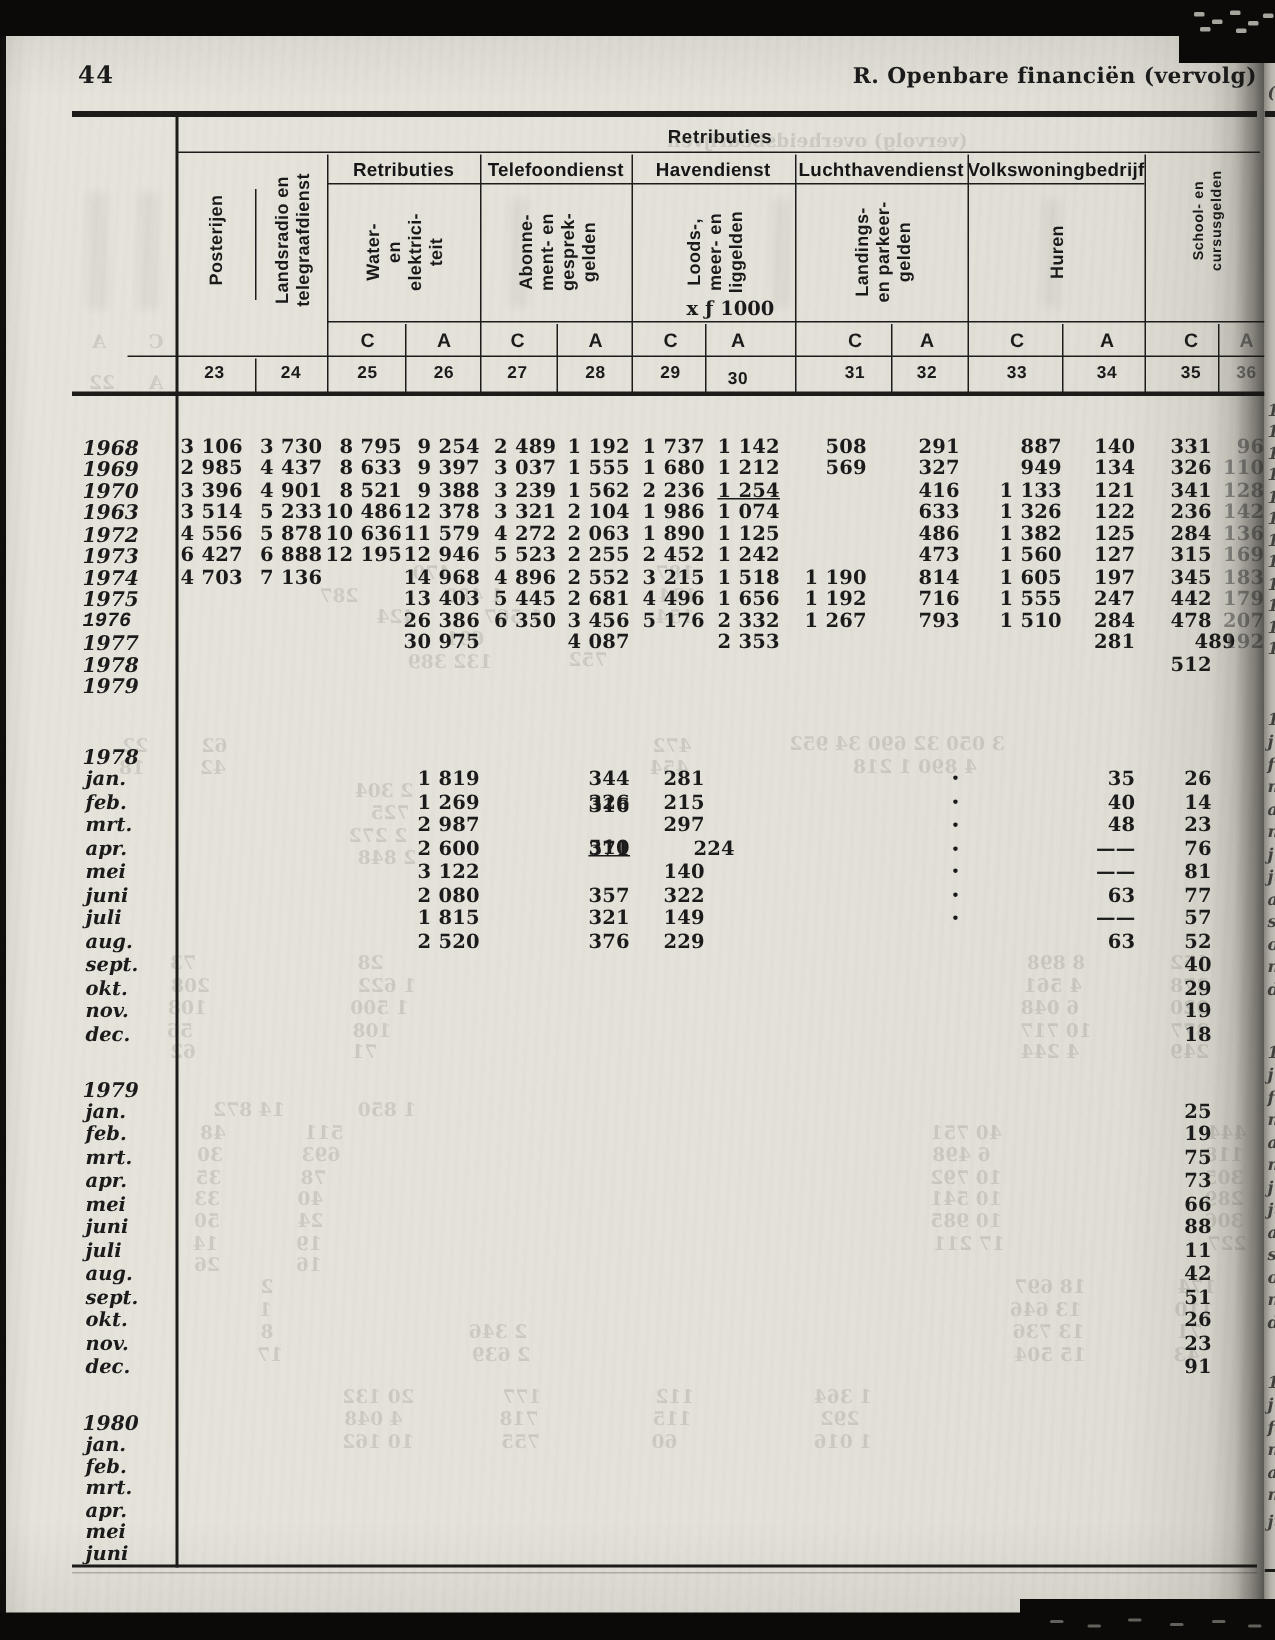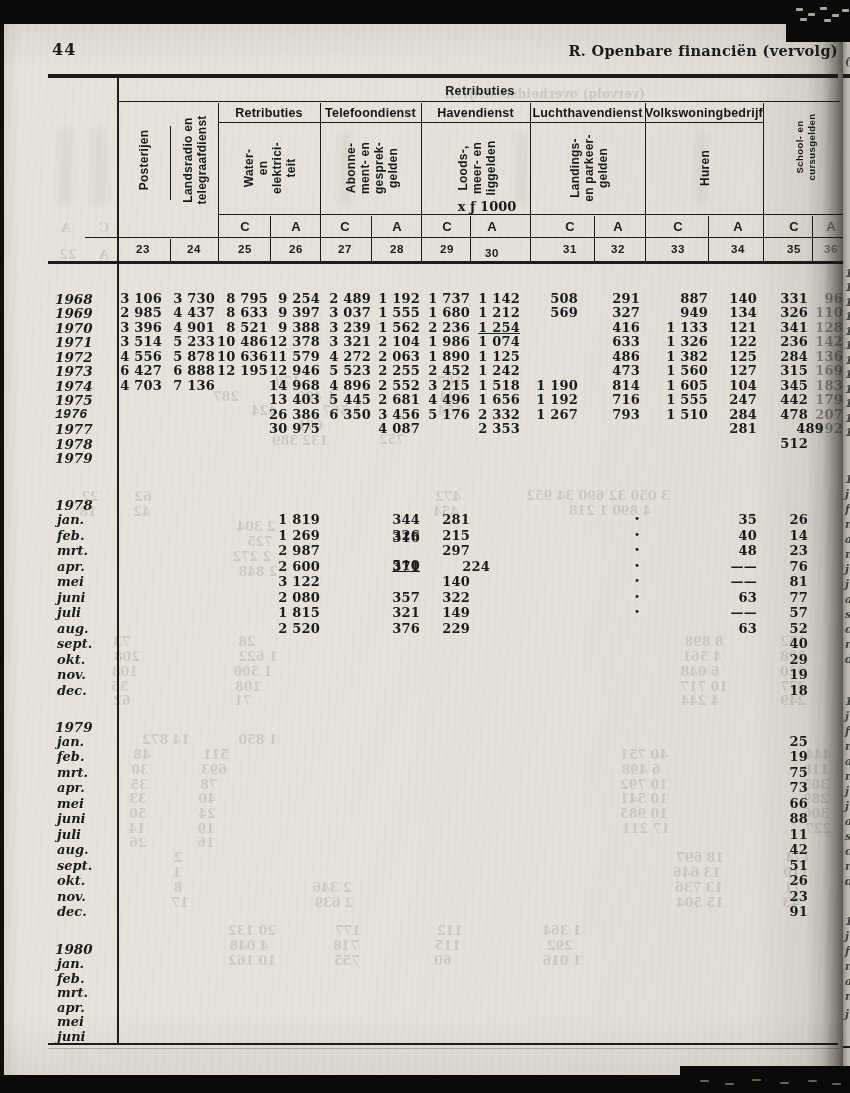--- a/index.html
+++ b/index.html
@@ -179,21 +179,21 @@
       <div class="num" style="right: 530px; top: 319.9px;">9 388</div>
       <div class="num" style="right: 479px; top: 319.9px;">3 239</div>
       <div class="num" style="right: 430px; top: 319.9px;">1 562</div>
       <div class="num" style="right: 380px; top: 319.9px;">2 236</div>
       <div class="num" style="right: 330px; top: 319.9px; text-decoration: underline;">1 254</div>
       <div class="num" style="right: 210px; top: 319.9px;">416</div>
       <div class="num" style="right: 142px; top: 319.9px;">1 133</div>
       <div class="num" style="right: 93px; top: 319.9px;">121</div>
       <div class="num" style="right: 42px; top: 319.9px;">341</div>
       <div class="num c36" style="right: 7px; top: 319.9px;">128</div>
-      <div class="rowlabel" style="left: 55px; top: 334.35px;">1971</div>
+      <div class="rowlabel" style="left: 55px; top: 334.35px;">1963</div>
       <div class="num" style="right: 688px; top: 334.35px;">3 514</div>
       <div class="num" style="right: 635px; top: 334.35px;">5 233</div>
       <div class="num" style="right: 582px; top: 334.35px;">10 486</div>
       <div class="num" style="right: 530px; top: 334.35px;">12 378</div>
       <div class="num" style="right: 479px; top: 334.35px;">3 321</div>
       <div class="num" style="right: 430px; top: 334.35px;">2 104</div>
       <div class="num" style="right: 380px; top: 334.35px;">1 986</div>
       <div class="num" style="right: 330px; top: 334.35px;">1 074</div>
       <div class="num" style="right: 210px; top: 334.35px;">633</div>
       <div class="num" style="right: 142px; top: 334.35px;">1 326</div>
@@ -232,21 +232,21 @@
       <div class="num" style="right: 688px; top: 377.7px;">4 703</div>
       <div class="num" style="right: 635px; top: 377.7px;">7 136</div>
       <div class="num" style="right: 530px; top: 377.7px;">14 968</div>
       <div class="num" style="right: 479px; top: 377.7px;">4 896</div>
       <div class="num" style="right: 430px; top: 377.7px;">2 552</div>
       <div class="num" style="right: 380px; top: 377.7px;">3 215</div>
       <div class="num" style="right: 330px; top: 377.7px;">1 518</div>
       <div class="num" style="right: 272px; top: 377.7px;">1 190</div>
       <div class="num" style="right: 210px; top: 377.7px;">814</div>
       <div class="num" style="right: 142px; top: 377.7px;">1 605</div>
-      <div class="num" style="right: 93px; top: 377.7px;">104</div>
+      <div class="num" style="right: 93px; top: 377.7px;">197</div>
       <div class="num" style="right: 42px; top: 377.7px;">345</div>
       <div class="num c36" style="right: 7px; top: 377.7px;">183</div>
       <div class="rowlabel" style="left: 55px; top: 392.15px;">1975</div>
       <div class="num" style="right: 530px; top: 392.15px;">13 403</div>
       <div class="num" style="right: 479px; top: 392.15px;">5 445</div>
       <div class="num" style="right: 430px; top: 392.15px;">2 681</div>
       <div class="num" style="right: 380px; top: 392.15px;">4 496</div>
       <div class="num" style="right: 330px; top: 392.15px;">1 656</div>
       <div class="num" style="right: 272px; top: 392.15px;">1 192</div>
       <div class="num" style="right: 210px; top: 392.15px;">716</div>

